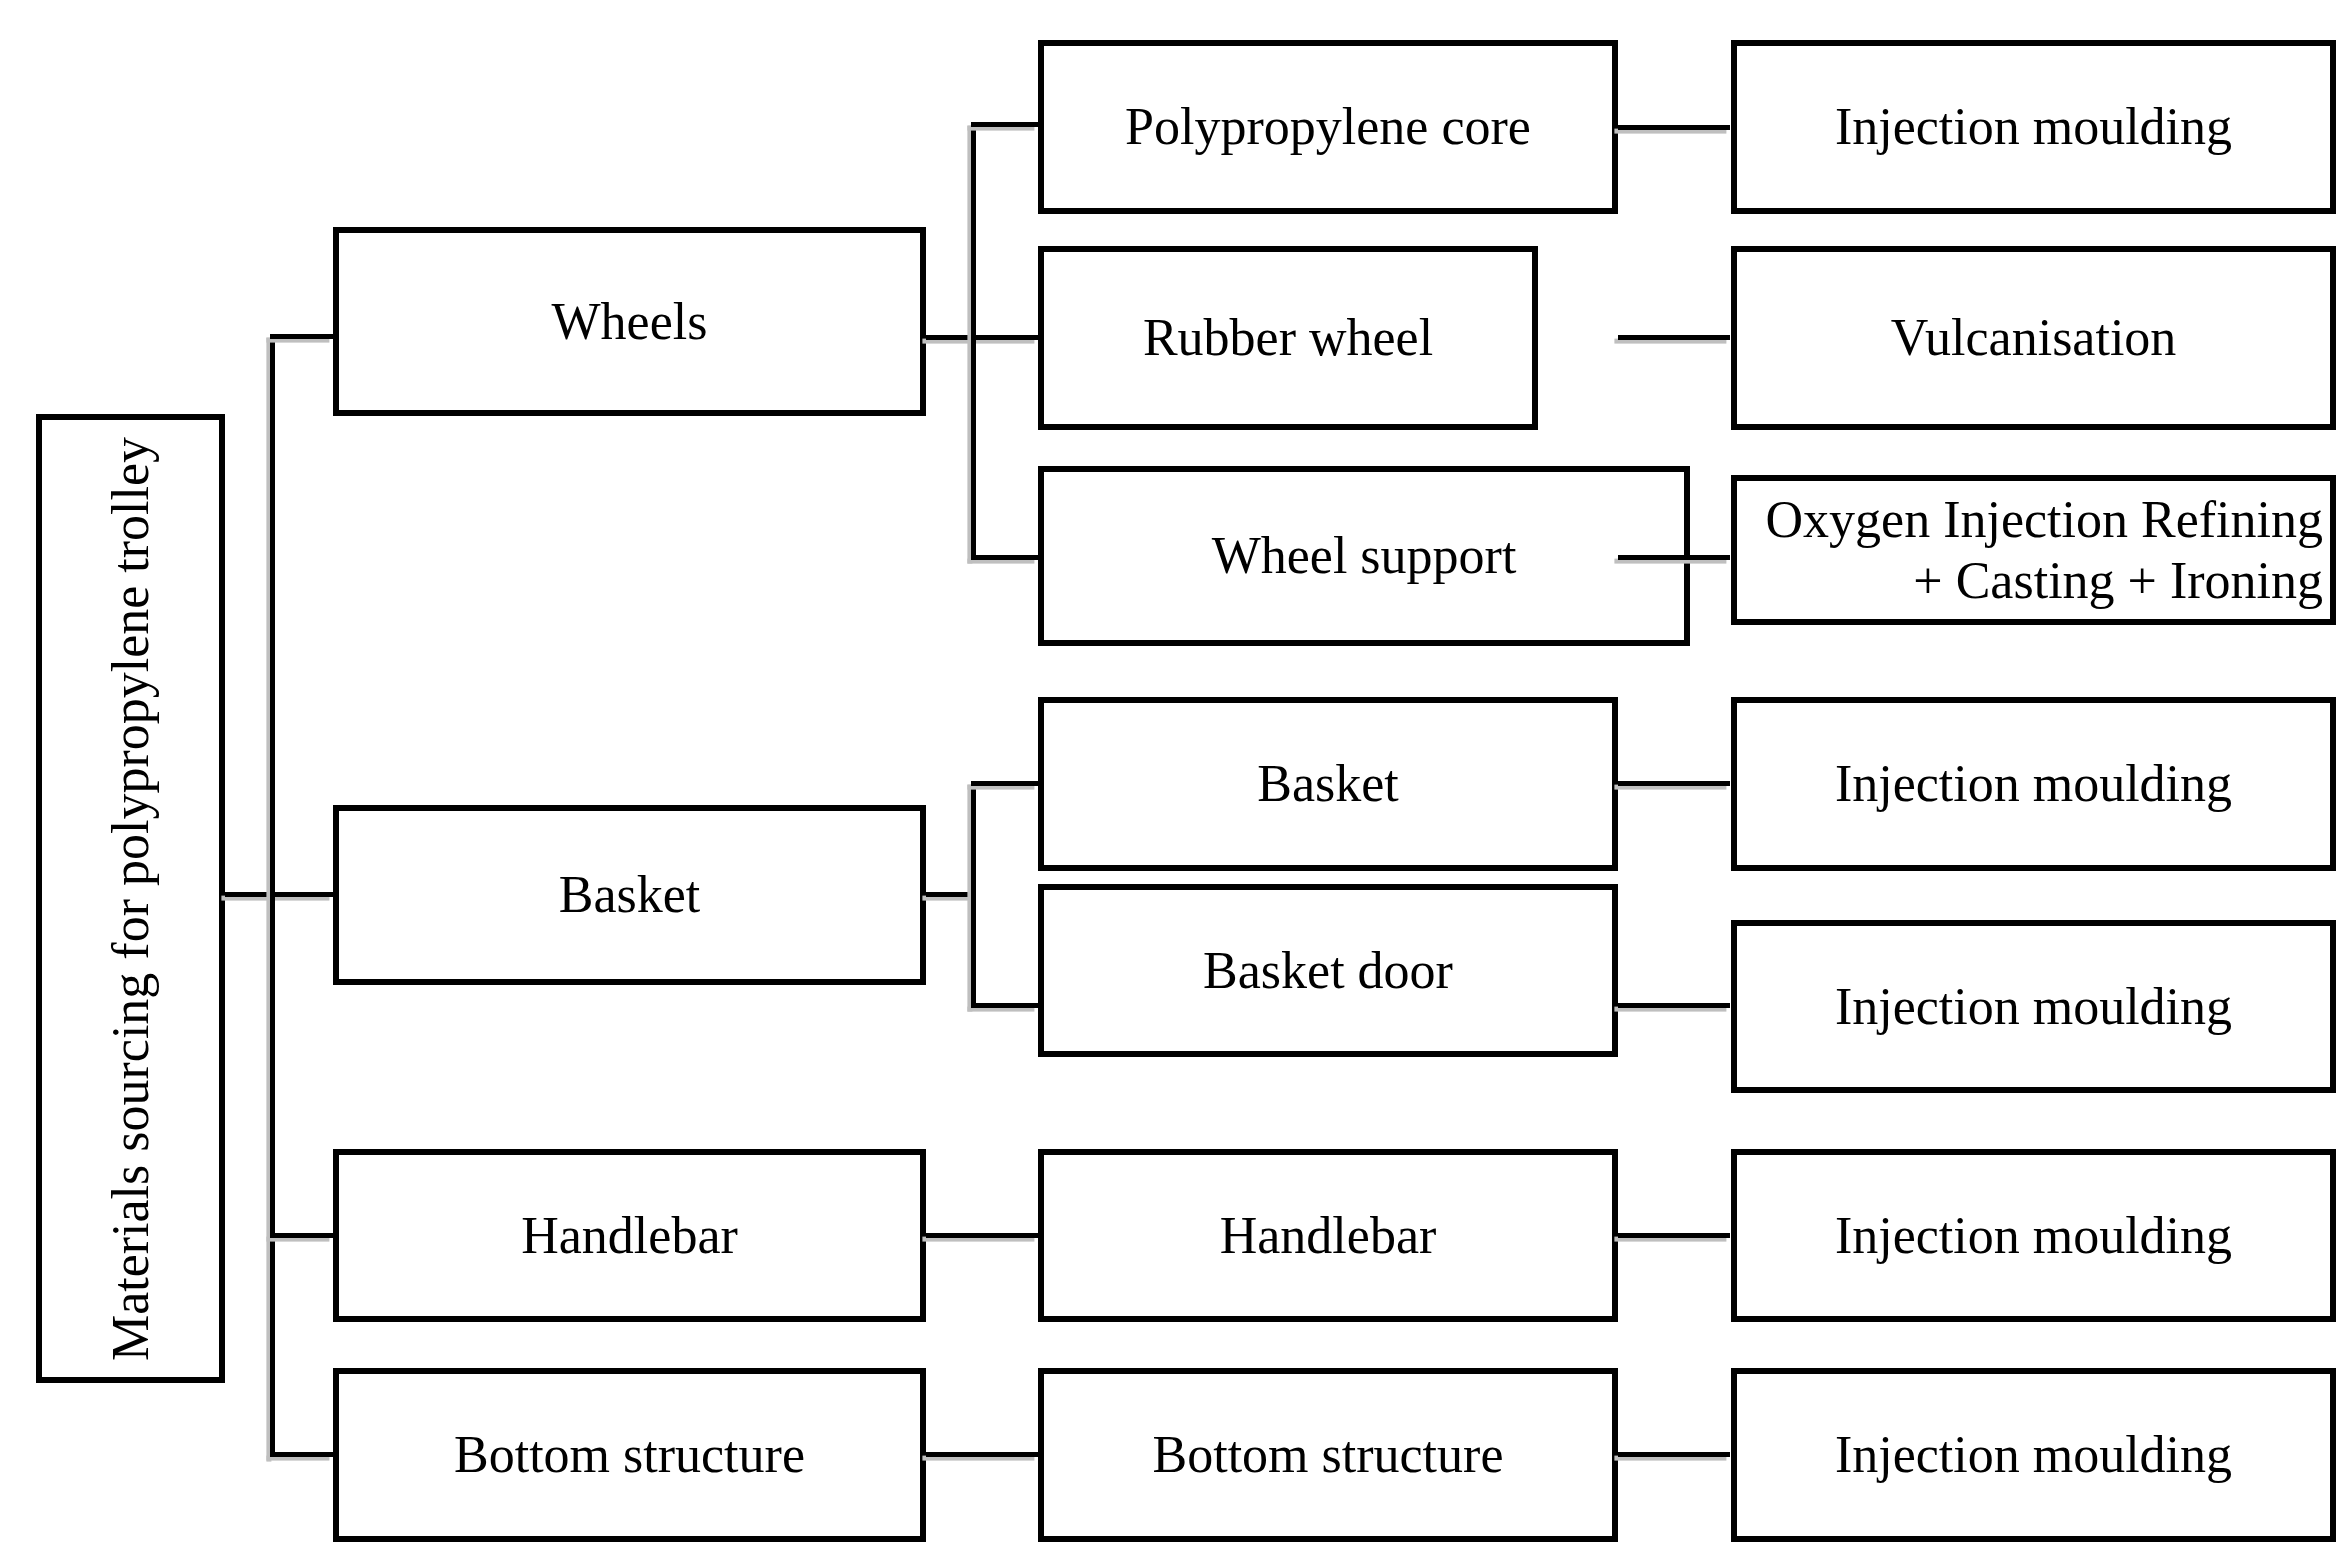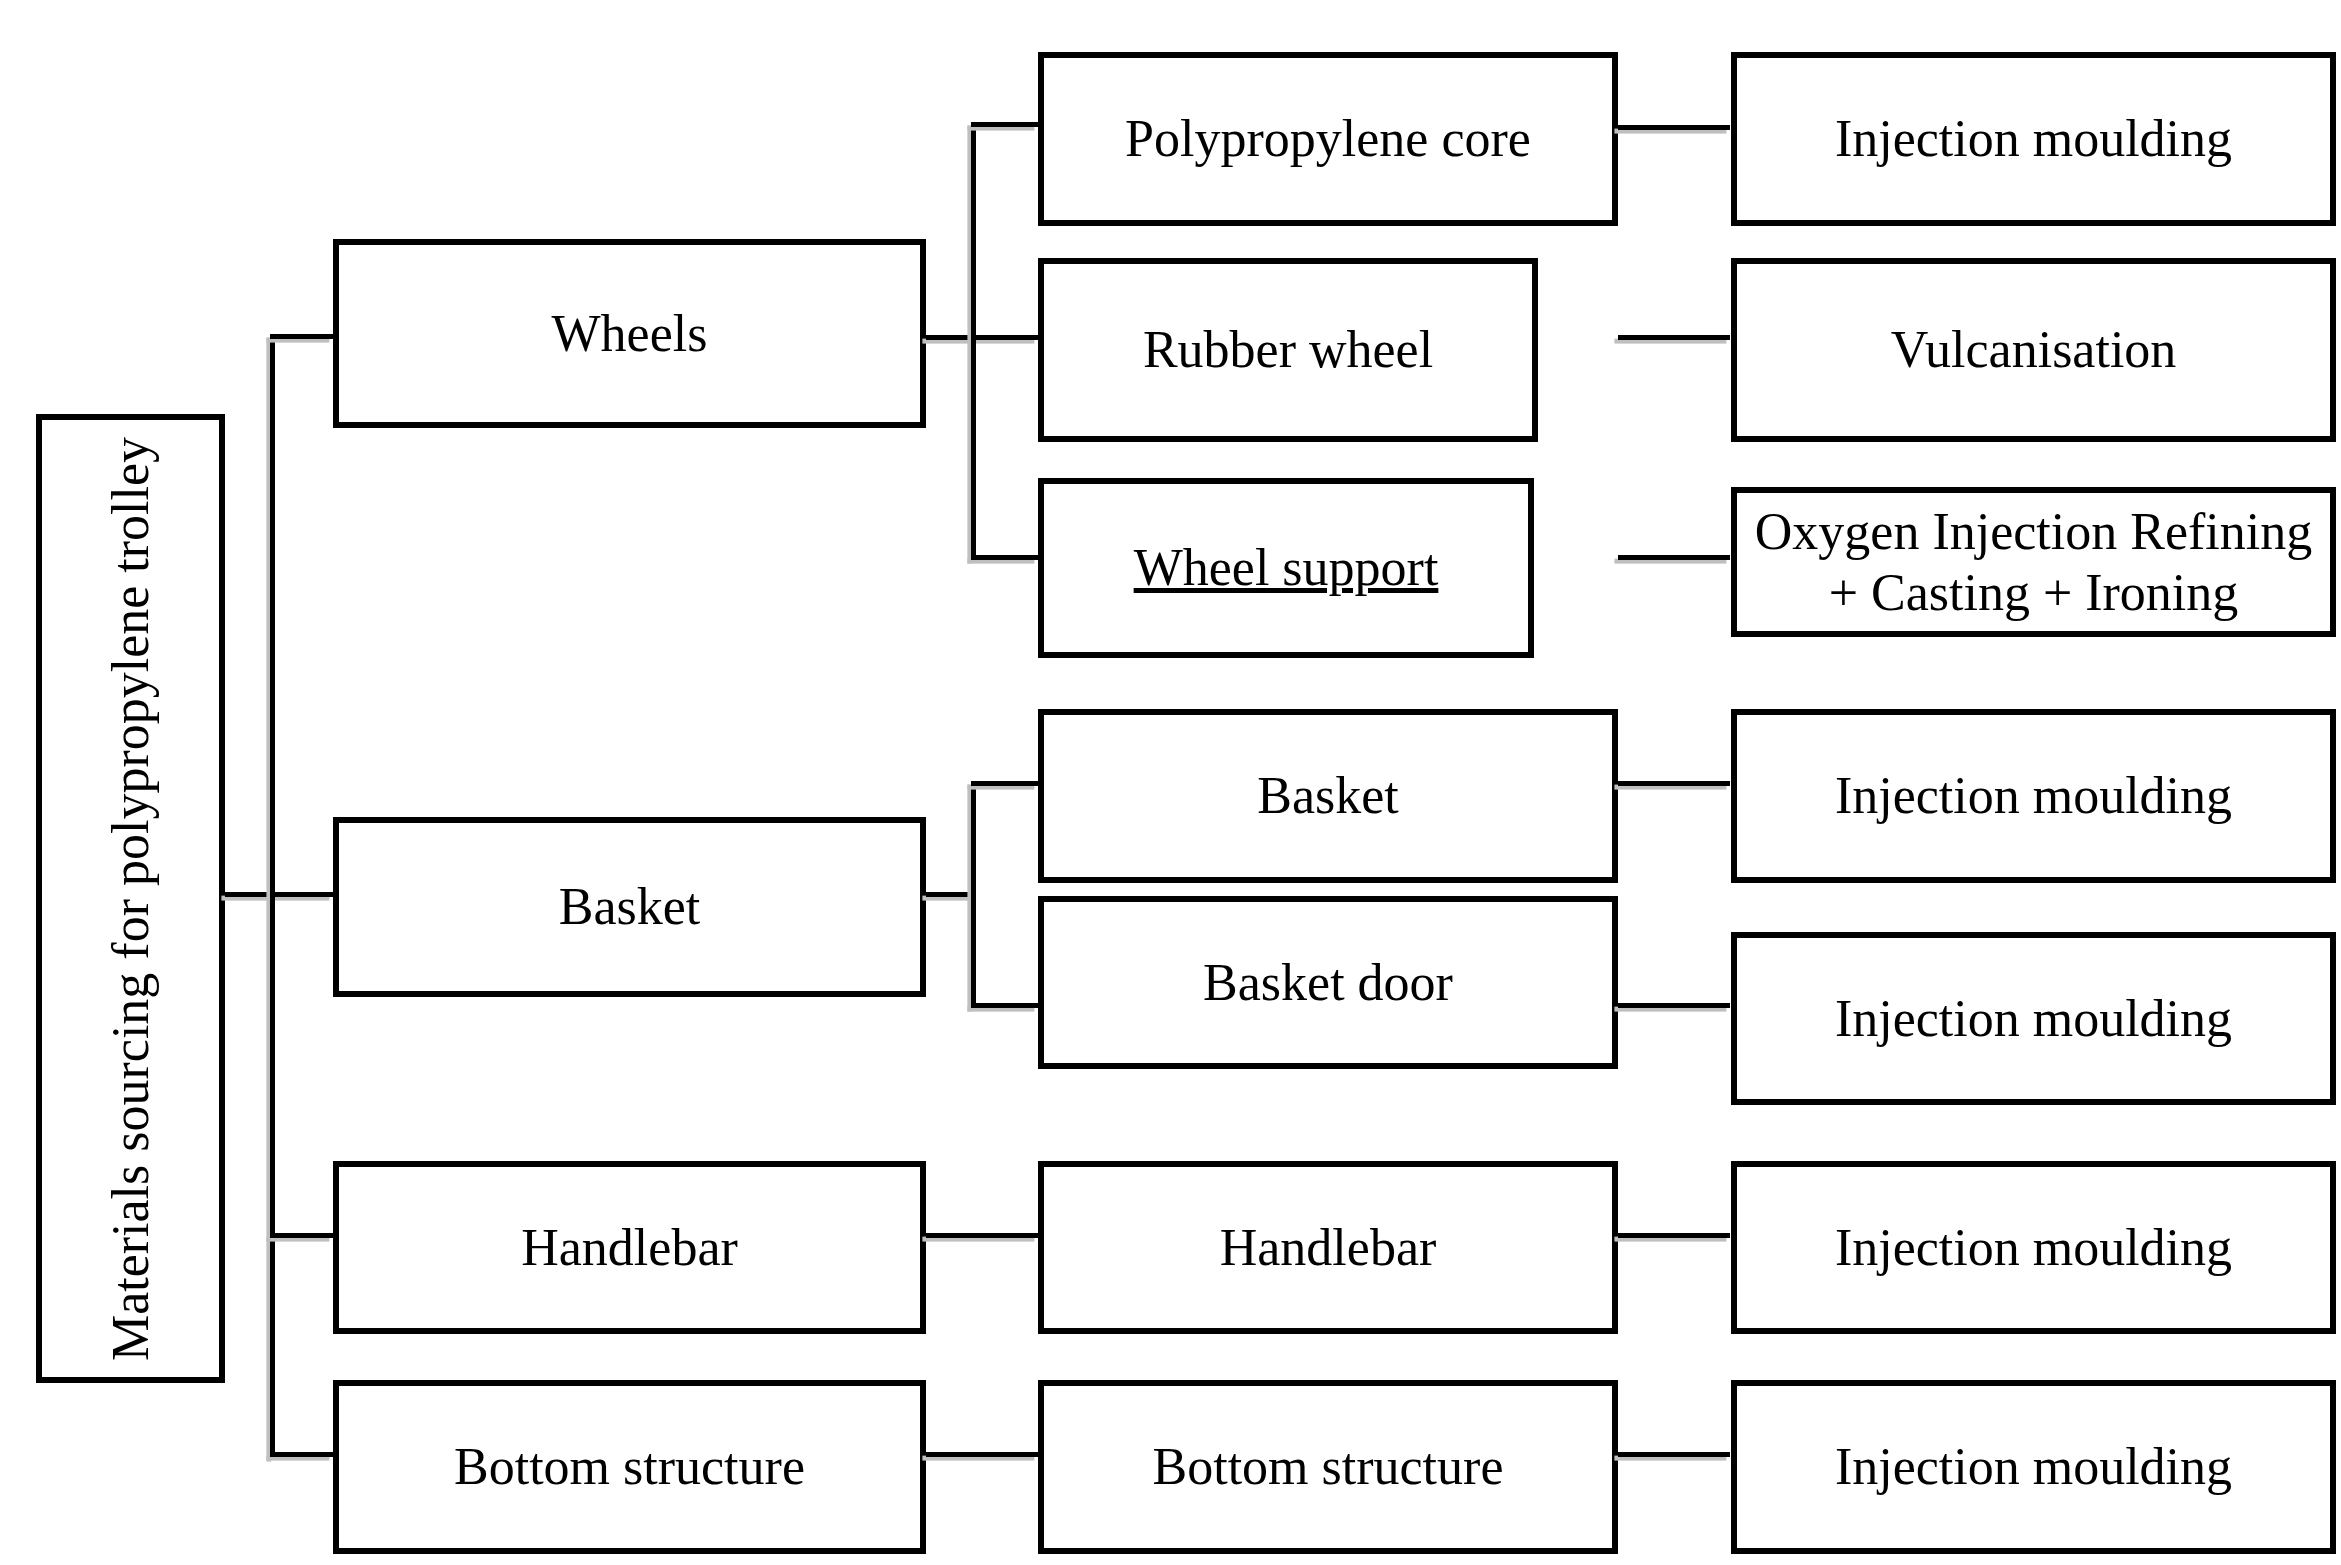--- a/index.html
+++ b/index.html
@@ -13,25 +13,24 @@
     overflow: hidden;
   }
   .node {
     position: absolute;
     box-sizing: border-box;
     border: 6.3px solid #000000;
     background: #ffffff;
     display: flex;
     align-items: center;
     justify-content: center;
-    text-align: center;
+    text-align: right;
     font-size: 52px;
     line-height: 1.18;
     padding: 0 7px;
-    margin-top: 12px;
   }
   .node span { display: block; }
   .root-box {
     position: absolute;
     box-sizing: border-box;
     border: 6.3px solid #000000;
     background: #ffffff;
   }
   .root-label {
     position: absolute;
@@ -77,21 +76,21 @@
   <div class="node" style="left:333px; top:1368px; width:593px; height:174px;">
     <span>Bottom structure</span>
   </div>
 
   <div class="node" style="left:1038px; top:40px; width:580px; height:174px;">
     <span>Polypropylene core</span>
   </div>
   <div class="node" style="left:1038px; top:246px; width:500px; height:184px;">
     <span>Rubber wheel</span>
   </div>
-  <div class="node" style="left:1038px; top:466px; width:496px; height:180px;text-decoration:underline;">
+  <div class="node" style="left:1038px; top:466px; width:652px; height:180px;">
     <span>Wheel support</span>
   </div>
   <div class="node" style="left:1038px; top:697px; width:580px; height:174px;">
     <span>Basket</span>
   </div>
   <div class="node" style="left:1038px; top:884px; width:580px; height:173px;">
     <span>Basket door</span>
   </div>
   <div class="node" style="left:1038px; top:1149px; width:580px; height:173px;">
     <span>Handlebar</span>

